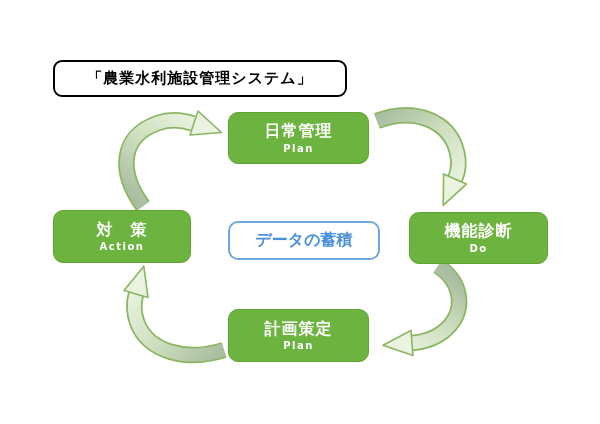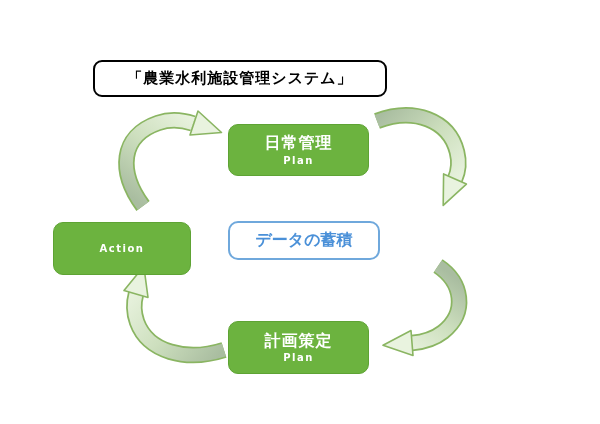--- a/index.html
+++ b/index.html
@@ -37,33 +37,31 @@
     width: 294px; height: 37px;
     background: #ffffff;
     border: 2.2px solid var(--title-border, #000000);
     border-radius: 9px;
     display: flex; align-items: center; justify-content: center;
     box-sizing: border-box;
     font-size: 15px; font-weight: bold;
     letter-spacing: 1px;
     color: var(--title-text, #000000);
     white-space: nowrap;
-    margin-left: 40px;
   }
   .gbox {
     position: absolute;
     background: var(--box-green, #6CB33F);
     border: 1.5px solid var(--box-green-border, #5EA334);
     border-radius: 10px;
     box-sizing: border-box;
     display: flex; flex-direction: column;
     align-items: center; justify-content: center;
     color: var(--box-text, #ffffff);
     line-height: 1.3;
-    margin-top: 12px;
   }
   .gbox .jp { font-size: 16px; font-weight: bold; letter-spacing: 1px; white-space: pre; }
   .gbox .en { font-size: 10px; font-weight: bold; letter-spacing: 1.5px; }
   .box-plan   { left: 228px; top: 112px; width: 141px; height: 52px; }
   .box-do     { left: 409px; top: 212px; width: 139px; height: 52px; }
   .box-check  { left: 228px; top: 309px; width: 141px; height: 53px; text-align: center; }
   .box-action { left: 53px;  top: 210px; width: 138px; height: 53px; }
   .center-box {
     position: absolute;
     left: 228px; top: 221px;
@@ -134,27 +132,32 @@
 
   <div class="title-box">
     <span>「農業水利施設管理システム」</span>
   </div>
 
   <div class="gbox box-plan">
     <div class="jp">日常管理</div>
     <div class="en">Plan</div>
   </div>
 
+  <div class="gbox box-do">
+    <div class="jp">機能診断</div>
+    <div class="en">Do</div>
+  </div>
 
   <div class="gbox box-check">
     <div class="jp">計画策定</div>
     <div class="en">Plan</div>
   </div>
 
   <div class="gbox box-action">
+    <div class="jp">対　策</div>
     <div class="en">Action</div>
   </div>
 
   <div class="center-box">
     <span>データの蓄積</span>
   </div>
 
 </div>
 
 </body></html>

